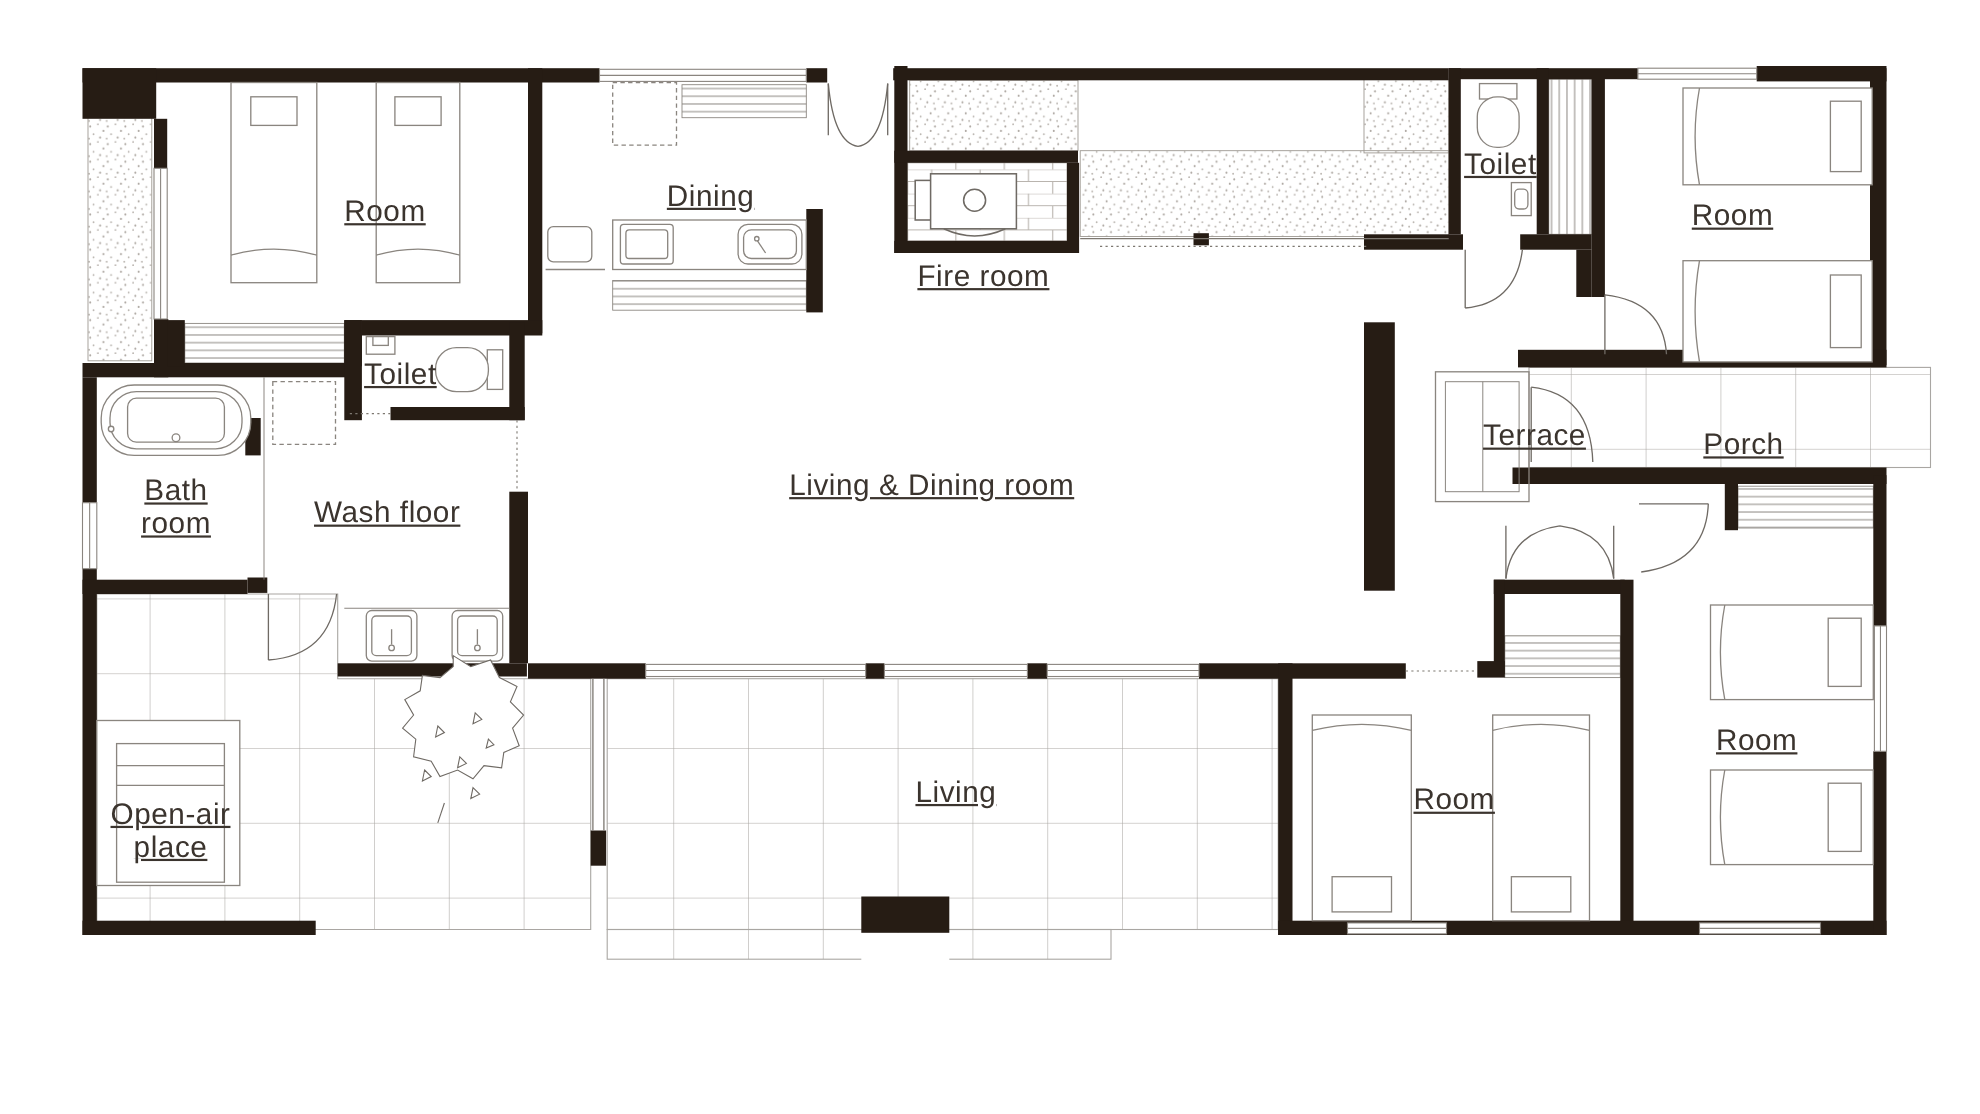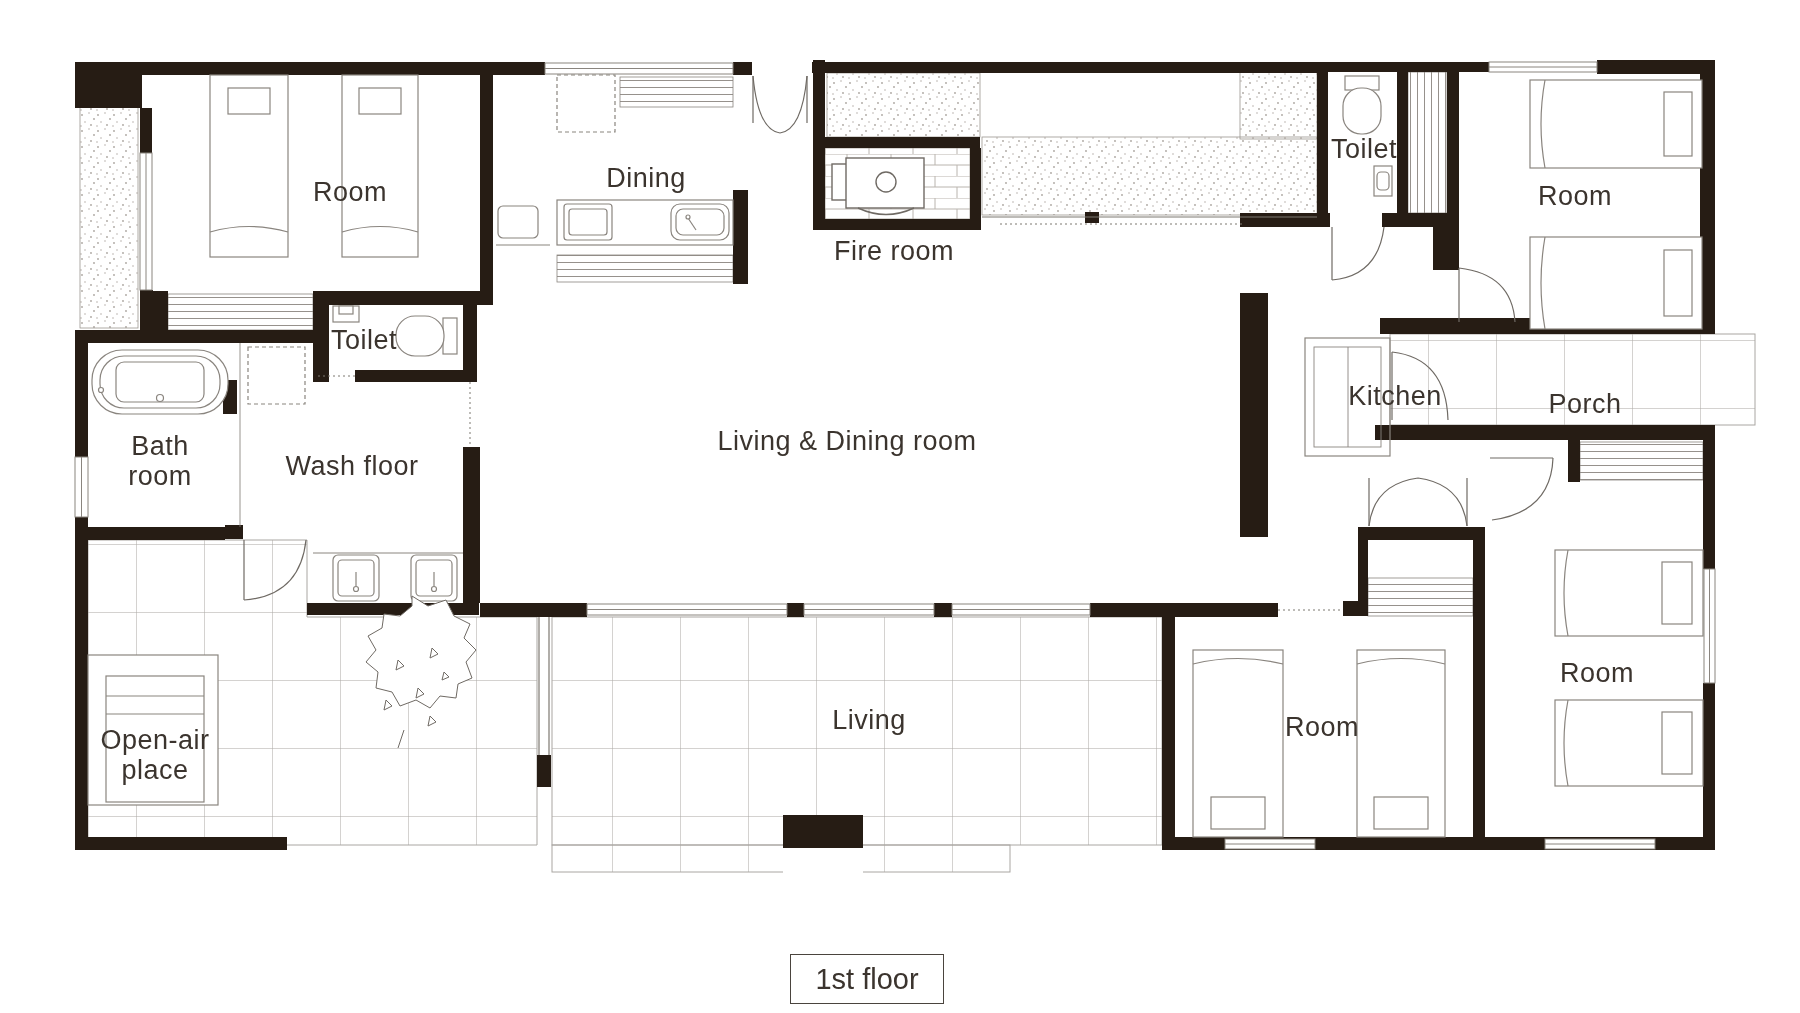--- a/index.html
+++ b/index.html
@@ -1,20 +1,20 @@
 <!DOCTYPE html>
 <html><head>
 <meta charset="utf-8">
 <style>
   html,body{margin:0;padding:0;background:#ffffff;}
   .canvas{position:relative;width:1800px;height:1013px;background:#fff;overflow:hidden;
           font-family:"Liberation Sans", sans-serif;}
   .canvas svg{position:absolute;left:0;top:0;}
   .lbl{position:absolute;transform:translate(-50%,-50%);color:#3b342e;font-size:27px;
-       letter-spacing:0.5px;white-space:pre-line;text-align:center;line-height:1.12;z-index:5;}
+       letter-spacing:0.5px;white-space:pre-line;text-align:center;line-height:1.12;z-index:5;text-decoration:underline;}
   .floorbox{position:absolute;left:790px;top:954px;width:152px;height:48px;border:1.5px solid #4a443e;
        display:flex;align-items:center;justify-content:center;color:#3b342e;font-size:29px;z-index:5;}
 </style>
 </head>
 <body>
 
 <div class="canvas">
 
 <svg width="1800" height="1013" viewBox="0 0 1800 1013">
   <defs>
@@ -343,23 +343,22 @@
 <div class="lbl" style="left:350px;top:192px">Room</div>
 <div class="lbl" style="left:646px;top:178px">Dining</div>
 <div class="lbl" style="left:894px;top:251px">Fire room</div>
 <div class="lbl" style="left:1364px;top:149px">Toilet</div>
 <div class="lbl" style="left:1575px;top:196px">Room</div>
 <div class="lbl" style="left:364px;top:340px">Toilet</div>
 <div class="lbl" style="left:160px;top:461px">Bath
 room</div>
 <div class="lbl" style="left:352px;top:466px">Wash floor</div>
 <div class="lbl" style="left:847px;top:441px">Living &amp; Dining room</div>
-<div class="lbl" style="left:1395px;top:396px">Kitchen</div>
+<div class="lbl" style="left:1395px;top:396px">Terrace</div>
 <div class="lbl" style="left:1585px;top:404px">Porch</div>
 <div class="lbl" style="left:155px;top:755px">Open-air
 place</div>
 <div class="lbl" style="left:869px;top:720px">Living</div>
 <div class="lbl" style="left:1322px;top:727px">Room</div>
 <div class="lbl" style="left:1597px;top:673px">Room</div>
 
-<div class="floorbox">1st floor</div>
 
 </div>
 
 </body></html>

